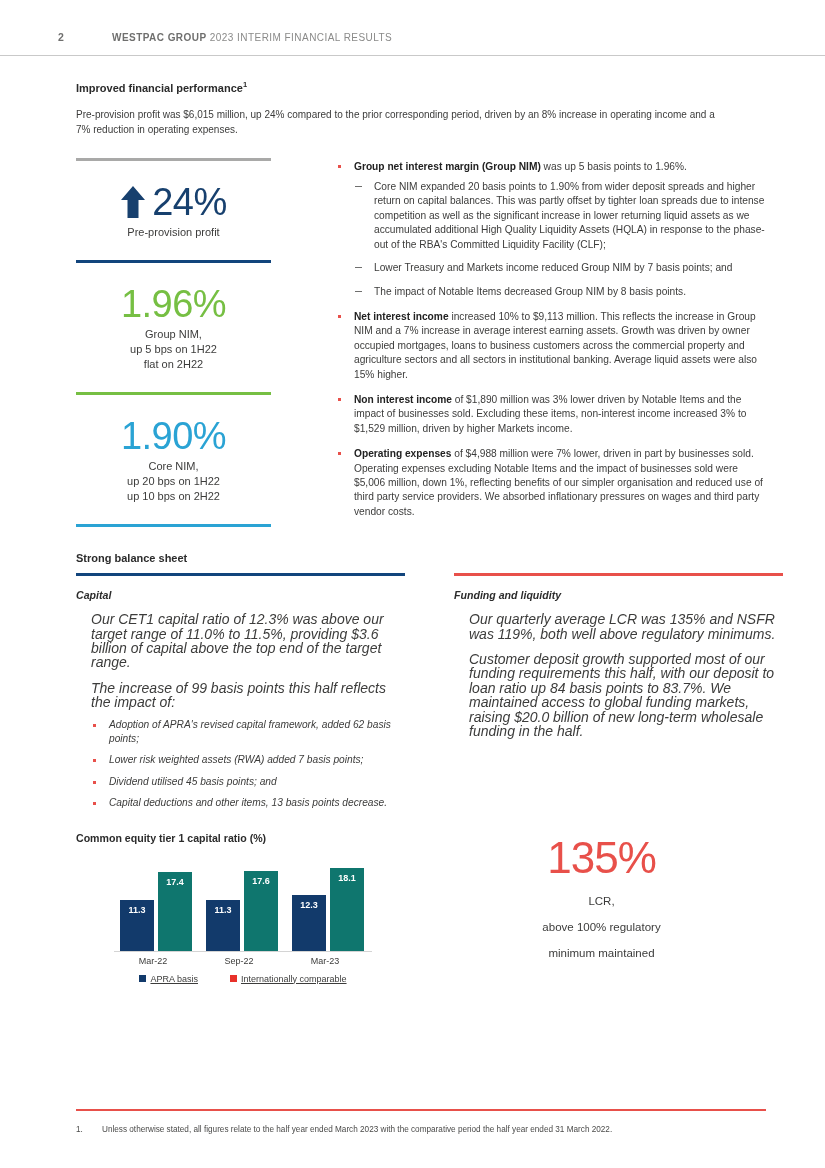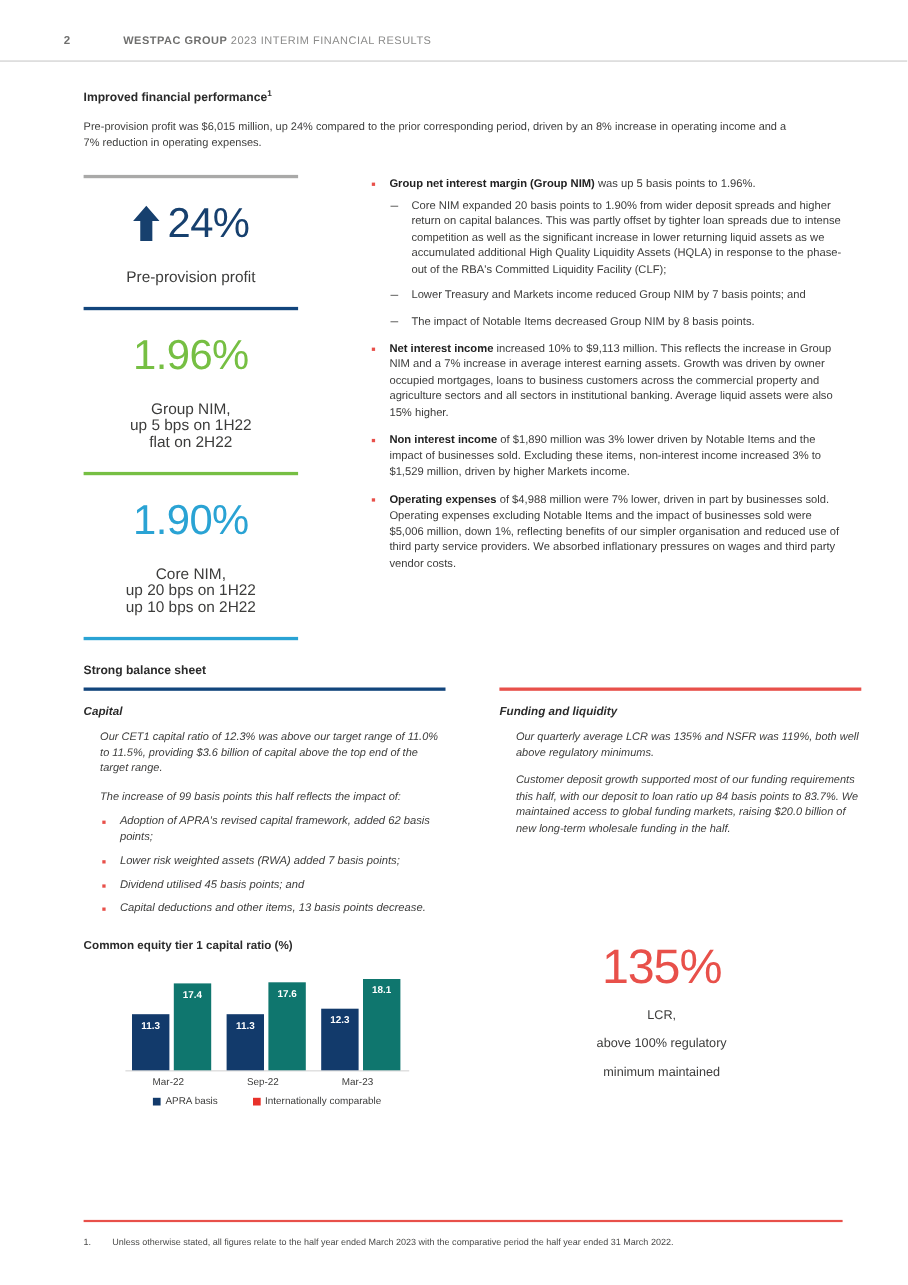--- a/index.html
+++ b/index.html
@@ -99,24 +99,24 @@
     display: flex;
     align-items: center;
     justify-content: center;
     gap: 6px;
   }
   .stat-value.navy  { color: #17406e; }
   .stat-value.green { color: #76bf43; }
   .stat-value.cyan  { color: #2aa3d4; }
   .arrow-up { display: inline-block; line-height: 0; }
   .stat-label {
-    font-size: 14px;
+    font-size: 11px;
     line-height: 15px;
     color: #3c3c3b;
-    margin-top: 22px;
+    margin-top: 4px;
   }
 
   
   ul.blist { list-style: none; }
   ul.blist > li {
     position: relative;
     padding-left: 18px;
     margin-bottom: 11px;
     font-size: 10.2px;
     line-height: 14.4px;
@@ -161,21 +161,21 @@
   .bs-rule.navy { background: #12457c; }
   .bs-rule.red  { background: #e8504a; }
   h3.bs-title {
     font-size: 10.6px;
     font-weight: bold;
     color: #2b2b2b;
     margin-bottom: 11px;
   }
   .bs-body { padding-left: 15px; }
   .bs-body p {
-    font-size: 10px;
+    font-size: 14px;
     line-height: 14.4px;
     margin-bottom: 11px;
   }
   ul.clist { list-style: none; margin-top: -3px; }
   ul.clist > li {
     position: relative;
     padding-left: 18px;
     margin-bottom: 7px;
     font-size: 10.2px;
     line-height: 14.4px;
@@ -250,20 +250,21 @@
     text-align: center;
     width: 72px;
   }
   .legend {
     display: flex;
     justify-content: center;
     gap: 32px;
     margin-top: 2px;
     margin-left: 38px;
     width: 258px;
+    text-decoration: underline;
   }
   .legend-item {
     display: flex;
     align-items: center;
     gap: 4px;
     font-size: 9px;
     color: #3c3c3b;
   }
   .legend-swatch { width: 7px; height: 7px; display: inline-block; }
   .legend-swatch.navy { background: #123a6b; }

